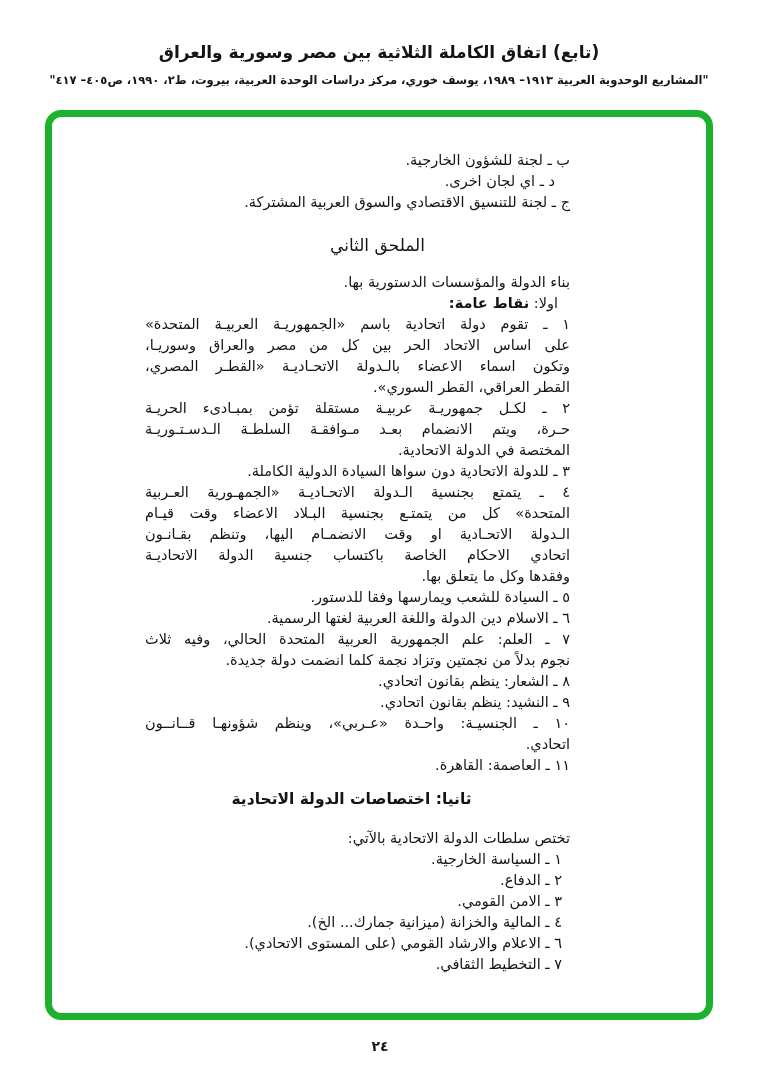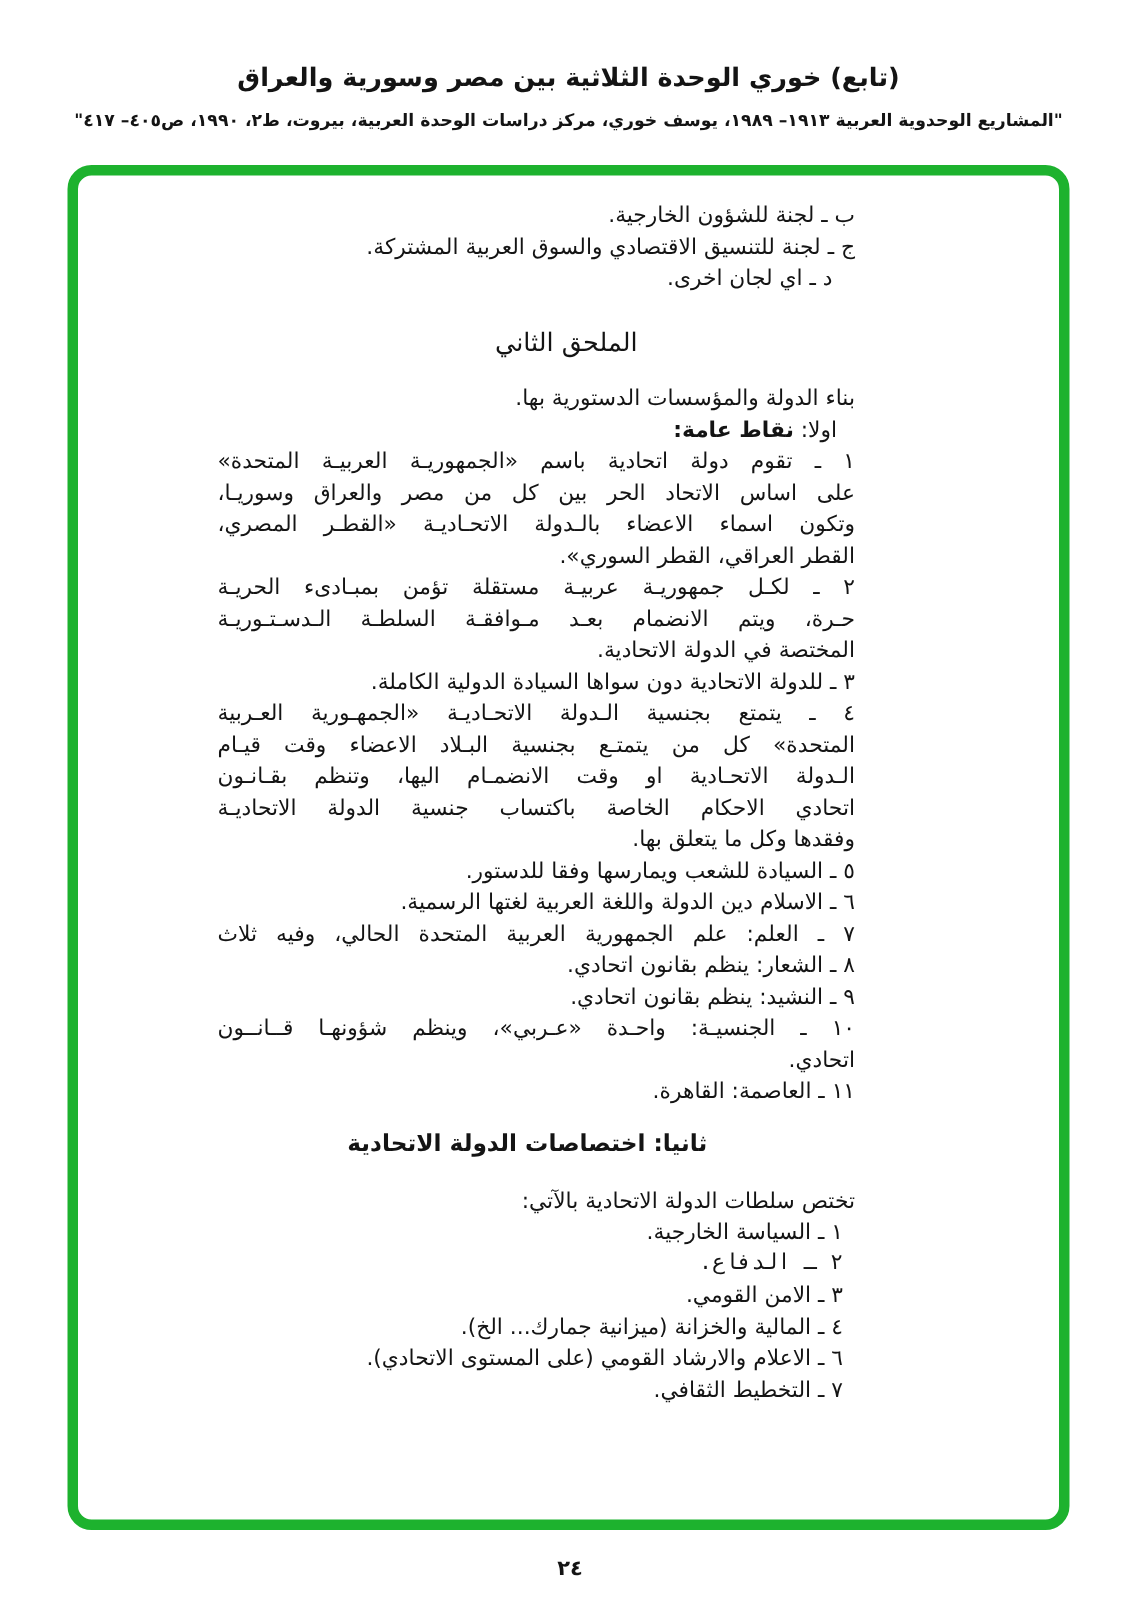--- a/index.html
+++ b/index.html
@@ -21,21 +21,21 @@
   }
   
   .hl-box{
     position:absolute;left:45px;top:110px;
     width:654px;height:896px;
     border:7px solid #1db22e;border-radius:16px;
     background:transparent;
   }
   
   .col{
-    position:absolute;left:145px;top:134px;width:425px;
+    position:absolute;left:145px;top:150px;width:425px;
     direction:rtl;text-align:right;
   }
   .ln{
     font-size:14.5px;line-height:21px;
     white-space:nowrap;text-align:right;
   }
   .ln b{font-weight:bold;}
   .jst{text-align:justify;text-align-last:justify;}
   .h1{
     font-size:17px;line-height:26px;font-weight:normal;
@@ -48,56 +48,57 @@
   
   .pg{
     position:absolute;top:1038px;left:1px;width:758px;
     text-align:center;font-size:14px;font-weight:bold;
     letter-spacing:4px;direction:rtl;
   }
 </style>
 </head>
 <body>
 
-<div class="hdr-title">(تابع) خوري الوحدة الثلاثية بين مصر وسورية والعراق</div>
+<div class="hdr-title">(تابع) اتفاق الكاملة الثلاثية بين مصر وسورية والعراق</div>
 <div class="hdr-cite">"المشاريع الوحدوية العربية ١٩١٣– ١٩٨٩، يوسف خوري، مركز دراسات الوحدة العربية، بيروت، ط٢، ١٩٩٠، ص٤٠٥– ٤١٧"</div>
 
 <div class="hl-box" style="border-color: rgb(29, 178, 46);"></div>
 
 <div class="col">
     <div class="ln">ب ـ لجنة للشؤون الخارجية.</div>
+    <div class="ln" style="margin-right: 15px;">د ـ اي لجان اخرى.</div>
     <div class="ln">ج ـ لجنة للتنسيق الاقتصادي والسوق العربية المشتركة.</div>
-    <div class="ln" style="margin-right: 15px;">د ـ اي لجان اخرى.</div>
     <div class="h1" style="margin-top: 19px;">الملحق الثاني</div>
     <div class="ln" style="margin-top: 14px;">بناء الدولة والمؤسسات الدستورية بها.</div>
     <div class="ln" style="margin-right: 12px;"><span>اولا: </span><b>نقاط عامة:</b></div>
     <div class="ln jst">١ ـ تقوم دولة اتحادية باسم «الجمهوريـة العربيـة المتحدة»</div>
     <div class="ln jst">على اساس الاتحاد الحر بين كل من مصر والعراق وسوريـا،</div>
     <div class="ln jst">وتكون اسماء الاعضاء بالـدولة الاتحـاديـة «القطـر المصري،</div>
     <div class="ln">القطر العراقي، القطر السوري».</div>
     <div class="ln jst">٢ ـ لكـل جمهوريـة عربيـة مستقلة تؤمن بمبـادىء الحريـة</div>
     <div class="ln jst">حـرة، ويتم الانضمام بعـد مـوافقـة السلطـة الـدسـتـوريـة</div>
     <div class="ln">المختصة في الدولة الاتحادية.</div>
     <div class="ln">٣ ـ للدولة الاتحادية دون سواها السيادة الدولية الكاملة.</div>
     <div class="ln jst">٤ ـ يتمتع بجنسية الـدولة الاتحـاديـة «الجمهـورية العـربية</div>
     <div class="ln jst">المتحدة» كل من يتمتـع بجنسية البـلاد الاعضاء وقت قيـام</div>
     <div class="ln jst">الـدولة الاتحـادية او وقت الانضمـام اليها، وتنظم بقـانـون</div>
     <div class="ln jst">اتحادي الاحكام الخاصة باكتساب جنسية الدولة الاتحاديـة</div>
     <div class="ln">وفقدها وكل ما يتعلق بها.</div>
     <div class="ln">٥ ـ السيادة للشعب ويمارسها وفقا للدستور.</div>
     <div class="ln">٦ ـ الاسلام دين الدولة واللغة العربية لغتها الرسمية.</div>
     <div class="ln jst">٧ ـ العلم: علم الجمهورية العربية المتحدة الحالي، وفيه ثلاث</div>
+    <div class="ln">نجوم بدلاً من نجمتين وتزاد نجمة كلما انضمت دولة جديدة.</div>
     <div class="ln">٨ ـ الشعار: ينظم بقانون اتحادي.</div>
     <div class="ln">٩ ـ النشيد: ينظم بقانون اتحادي.</div>
     <div class="ln jst">١٠ ـ الجنسيـة: واحـدة «عـربي»، وينظم شؤونهـا قــانــون</div>
     <div class="ln">اتحادي.</div>
     <div class="ln">١١ ـ العاصمة: القاهرة.</div>
     <div class="h2" style="margin-top: 10px; margin-right: 12px;">ثانيا: اختصاصات الدولة الاتحادية</div>
     <div class="ln" style="margin-top: 16px;">تختص سلطات الدولة الاتحادية بالآتي:</div>
     <div class="ln" style="margin-right: 8px;">١ ـ السياسة الخارجية.</div>
-    <div class="ln" style="margin-right: 8px; font-family: Liberation Mono, monospace;">٢ ـ الدفاع.</div>
+    <div class="ln" style="margin-right: 8px;">٢ ـ الدفاع.</div>
     <div class="ln" style="margin-right: 8px;">٣ ـ الامن القومي.</div>
     <div class="ln" style="margin-right: 8px;">٤ ـ المالية والخزانة (ميزانية جمارك... الخ).</div>
     <div class="ln" style="margin-right: 8px;">٦ ـ الاعلام والارشاد القومي (على المستوى الاتحادي).</div>
     <div class="ln" style="margin-right: 8px;">٧ ـ التخطيط الثقافي.</div>
   </div>
 
 <div class="pg">٢٤</div>
 
 </body></html>

